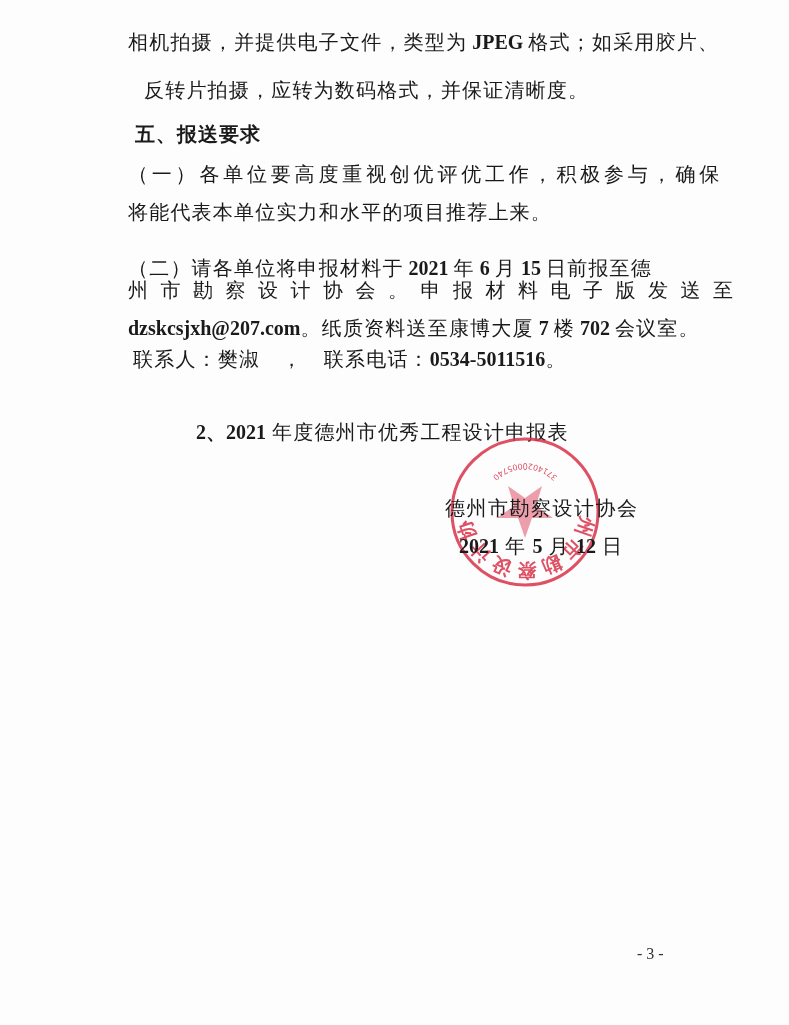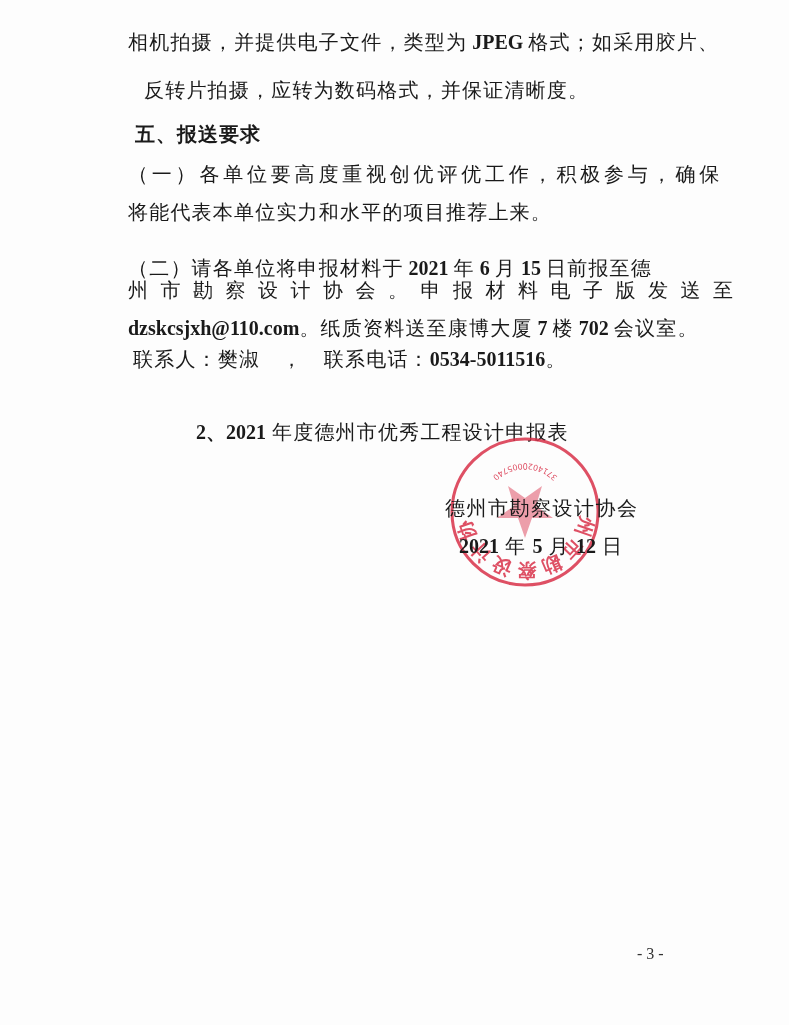--- a/index.html
+++ b/index.html
@@ -90,21 +90,21 @@
     <span>将能代表本单位实力和水平的项目推荐上来。</span>
   </div>
 
   <div class="line" style="left:128px; top:238px;margin-top:16px;">
     <span>（二）请各单位将申报材料于</span><span class="latin" style="margin:0 5px;">2021</span><span>年</span><span class="latin" style="margin:0 5px;">6</span><span>月</span><span class="latin" style="margin:0 5px;">15</span><span>日前报至德</span>
   </div>
   <div class="line spread" style="left:128px; top:276px;">
     <span>州市勘察设计协会。申报材料电子版发送至</span>
   </div>
   <div class="line" style="left:128px; top:314px;">
-    <span class="latin">dzskcsjxh@110.com</span><span>。纸质资料送至康博大厦</span><span class="latin" style="margin:0 5px;">7</span><span>楼</span><span class="latin" style="margin:0 5px;text-align:right;">702</span><span>会议室。</span>
+    <span class="latin">dzskcsjxh@207.com</span><span>。纸质资料送至康博大厦</span><span class="latin" style="margin:0 5px;">7</span><span>楼</span><span class="latin" style="margin:0 5px;text-align:right;">702</span><span>会议室。</span>
   </div>
 
   <div class="line" style="left:133px; top:345px;">
     <span>联系人：樊淑　，　联系电话：</span><span class="latin">0534-5011516</span><span>。</span>
   </div>
 
   <div class="line" style="left:196px; top:418px;">
     <span class="latin" style="margin-right:6px;">2、2021</span><span>年度德州市优秀工程设计申报表</span>
   </div>
 

